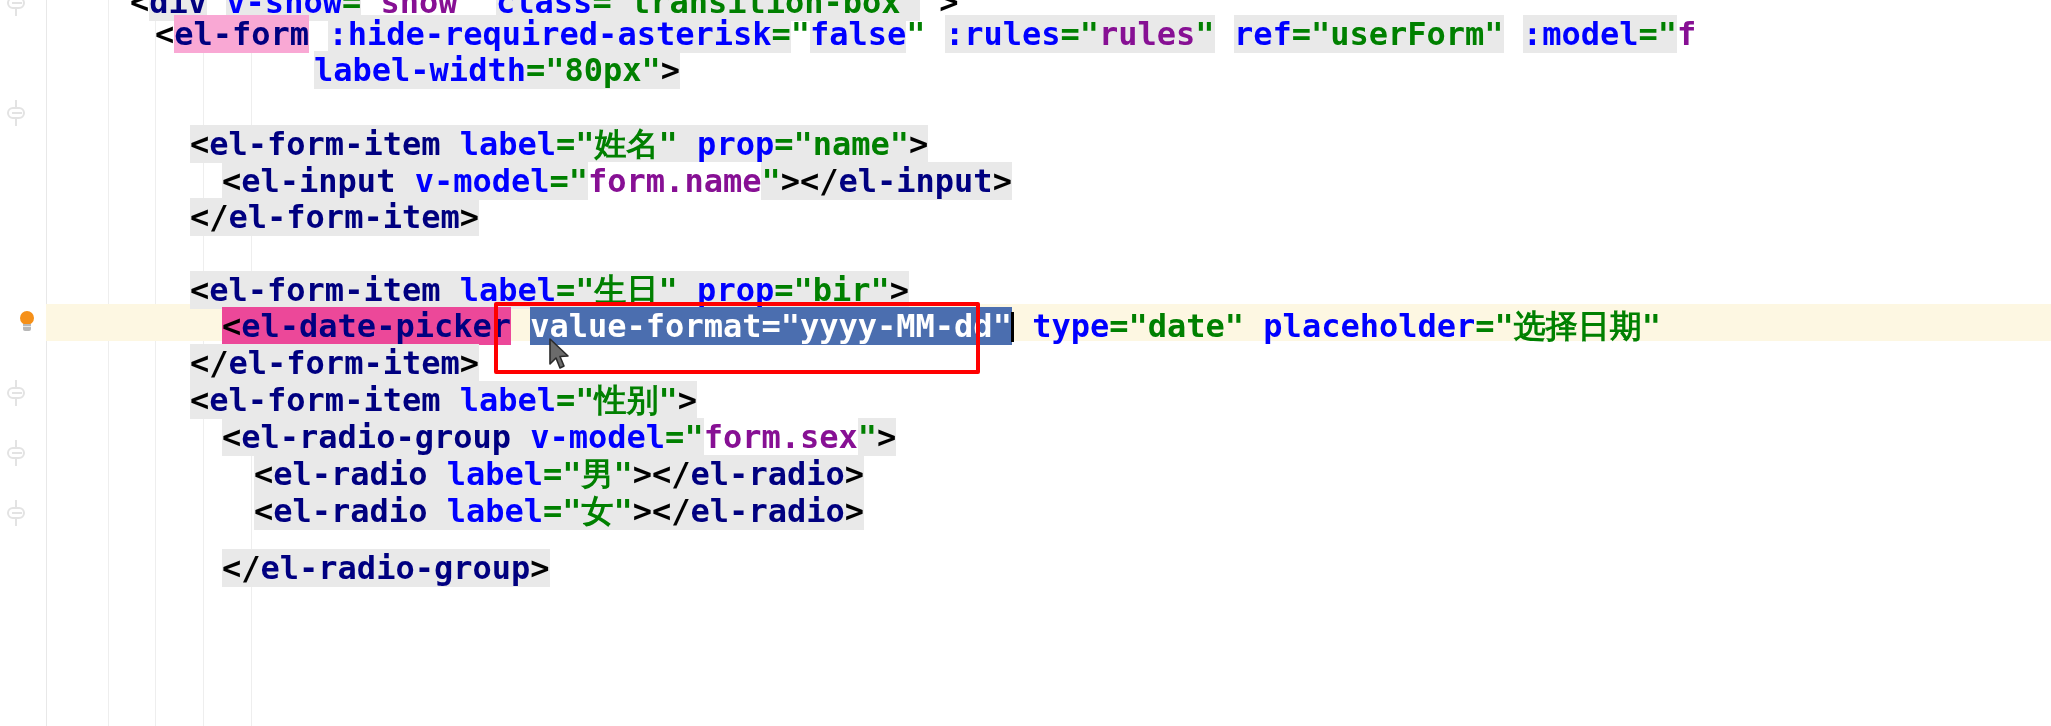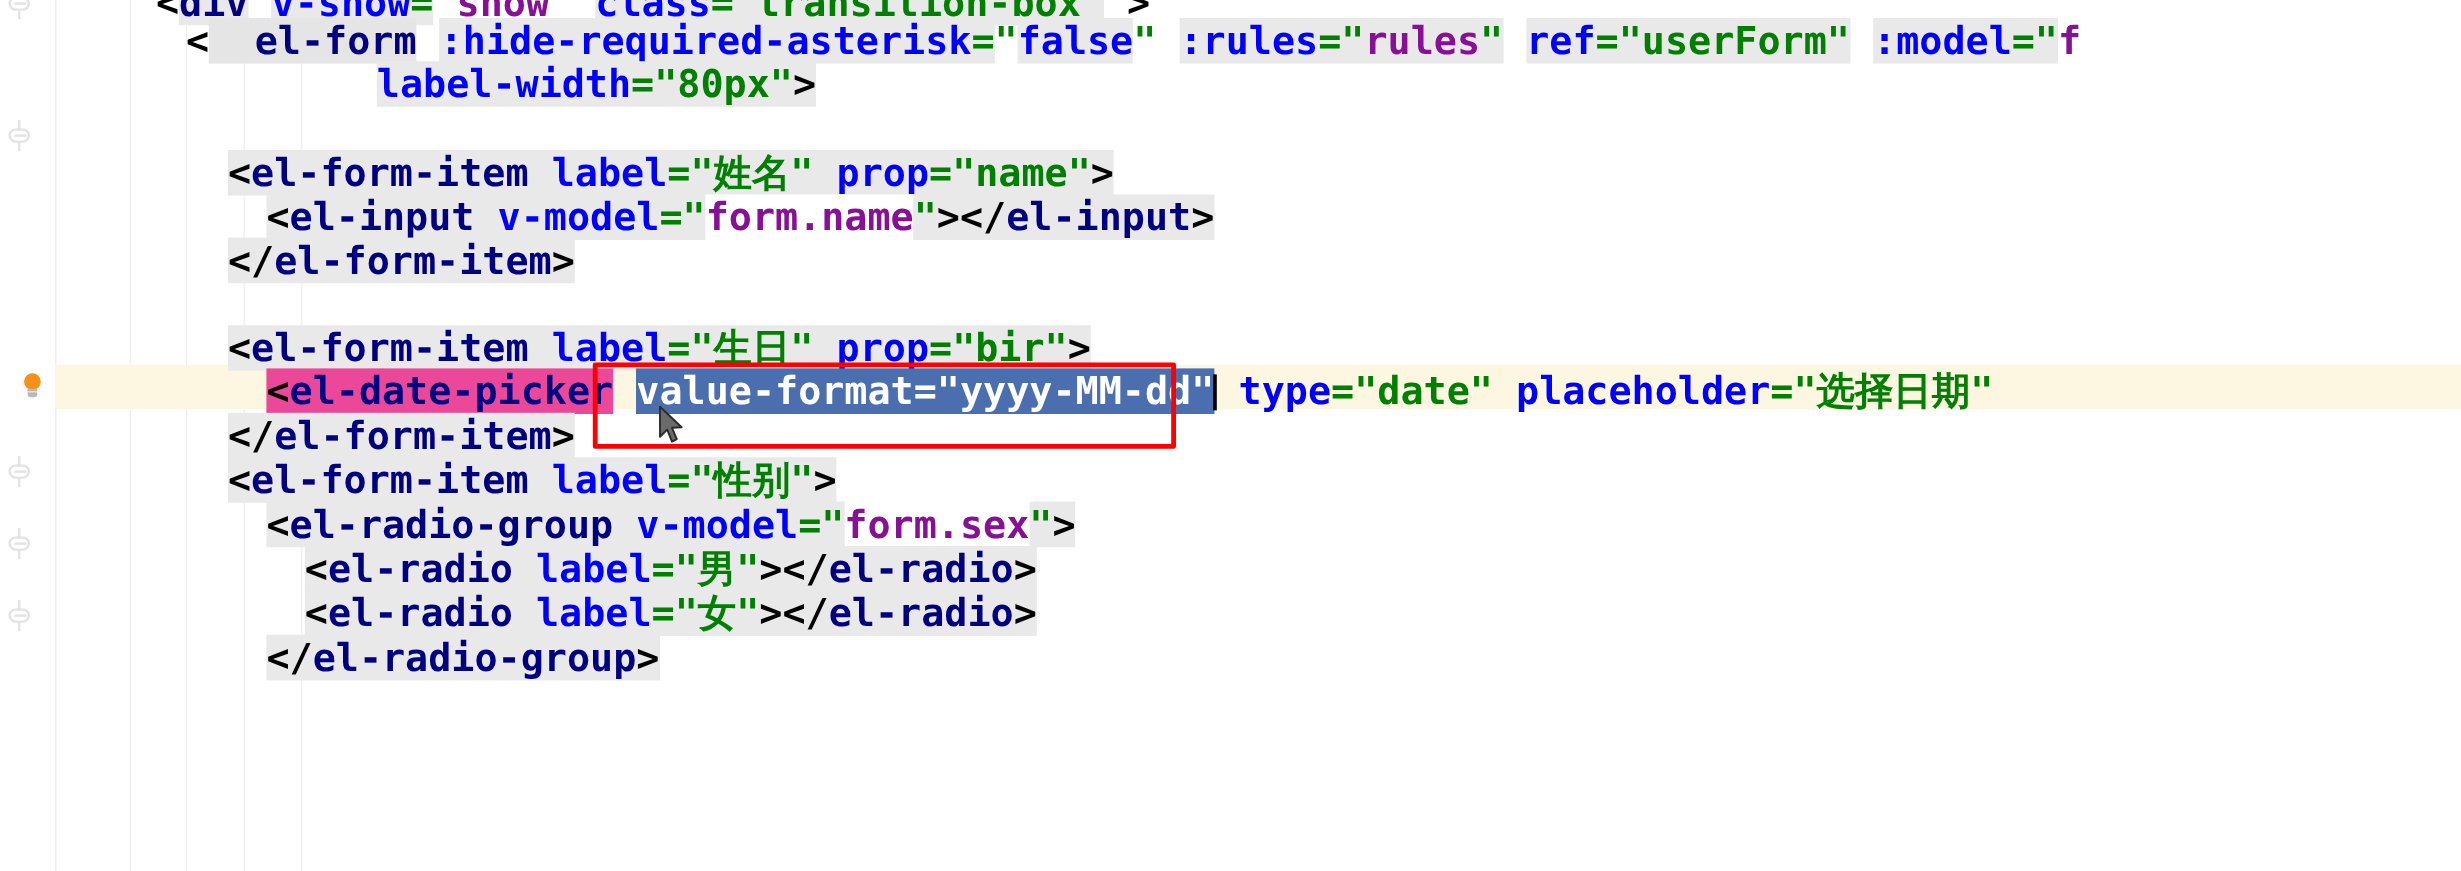--- a/index.html
+++ b/index.html
@@ -73,21 +73,21 @@
   .punct    {color:#000000;}
   .attr     {color:#0000ff;}
   .eq       {color:#008000;}
   .str      {color:#008000;}
   .val      {color:#871094;}
   .plain    {color:#000000;}
 
   
   .occ{background:#e9e9e9;}
   .occw{background:#ffffff;}
-  .occg{background:#e5e5e5;padding-left:38px;}
+  .occg{background:#f9a8d4;}
   .occp{background:#ec4899;}
 
   
   .sel{
     background:#4b6eaf;color:#ffffff;
   }
   .sel .tag,.sel .attr,.sel .eq,.sel .str,.sel .val,.sel .punct{color:#ffffff;}
   .caretbar{
     display:inline-block;width:3px;height:30px;background:#000000;
     vertical-align:-5px;margin:0 -1px;
@@ -181,21 +181,21 @@
     
     <div class="ln" style="top:419px;left:222px;"><span class="occ"><span class="punct">&lt;</span><span class="tag">el-radio-group</span><span class="plain"> </span><span class="attr">v-model</span><span class="eq">=</span><span class="str">"</span></span><span class="occw"><span class="val">form.sex</span></span><span class="occ"><span class="str">"</span><span class="punct">&gt;</span></span></div>
 
     
     <div class="ln" style="top:456px;left:254px;"><span class="occ"><span class="punct">&lt;</span><span class="tag">el-radio</span><span class="plain"> </span><span class="attr">label</span><span class="eq">=</span><span class="str">"</span><span class="str">男</span><span class="str">"</span><span class="punct">&gt;&lt;/</span><span class="tag">el-radio</span><span class="punct">&gt;</span></span></div>
 
     
     <div class="ln" style="top:493px;left:254px;"><span class="occ"><span class="punct">&lt;</span><span class="tag">el-radio</span><span class="plain"> </span><span class="attr">label</span><span class="eq">=</span><span class="str">"</span><span class="str">女</span><span class="str">"</span><span class="punct">&gt;&lt;/</span><span class="tag">el-radio</span><span class="punct">&gt;</span></span></div>
 
     
-    <div class="ln" style="top:530px;left:222px;"><span class="occ"><span class="punct">&lt;/</span><span class="tag">el-radio-group</span><span class="punct">&gt;</span></span></div>
+    <div class="ln" style="top:550px;left:222px;"><span class="occ"><span class="punct">&lt;/</span><span class="tag">el-radio-group</span><span class="punct">&gt;</span></span></div>
 
   </div>
 
   <div class="redbox" style="left:494px;top:302px;width:478px;height:64px;"></div>
 
   <div class="mouse" style="left:548px;top:338px;">
     <svg width="26" height="34" viewBox="0 0 26 34">
       <path d="M2,1 L2,26 L8,20 L12,30 L16,28 L12,18.5 L20,18 Z" fill="#6b6b6b" stroke="#2b2b2b" stroke-width="1.6" stroke-linejoin="round"></path>
     </svg>
   </div>

